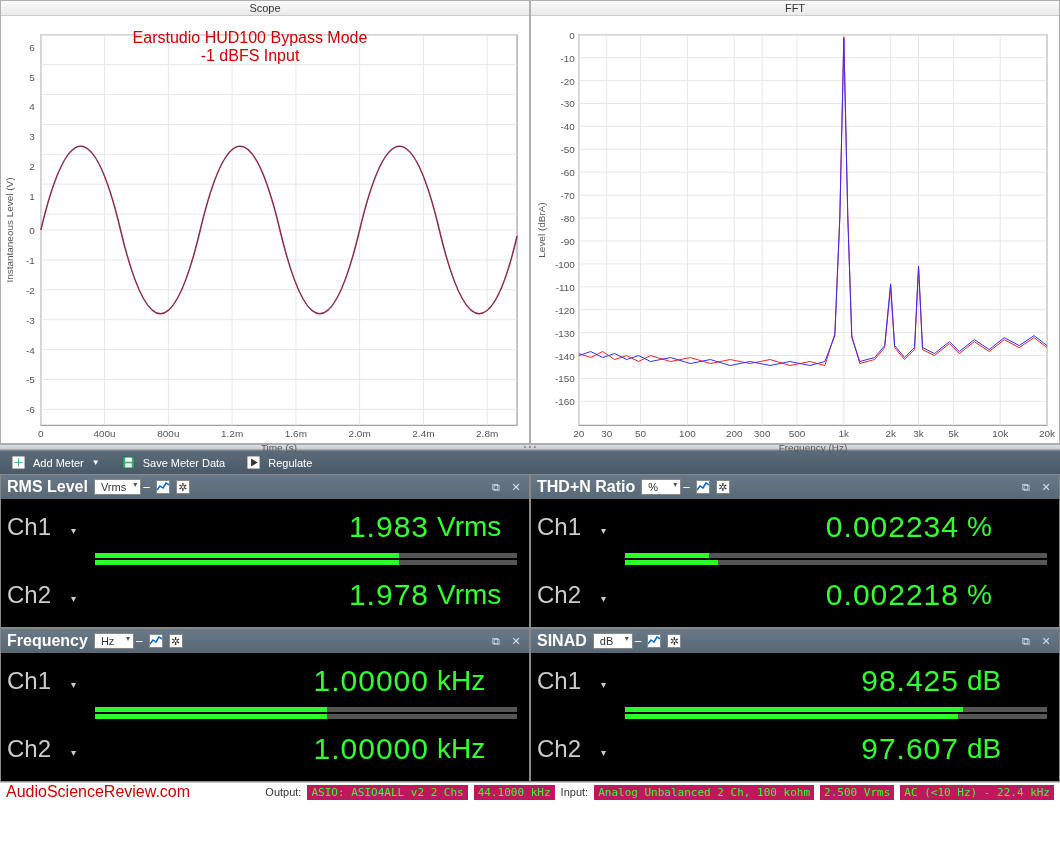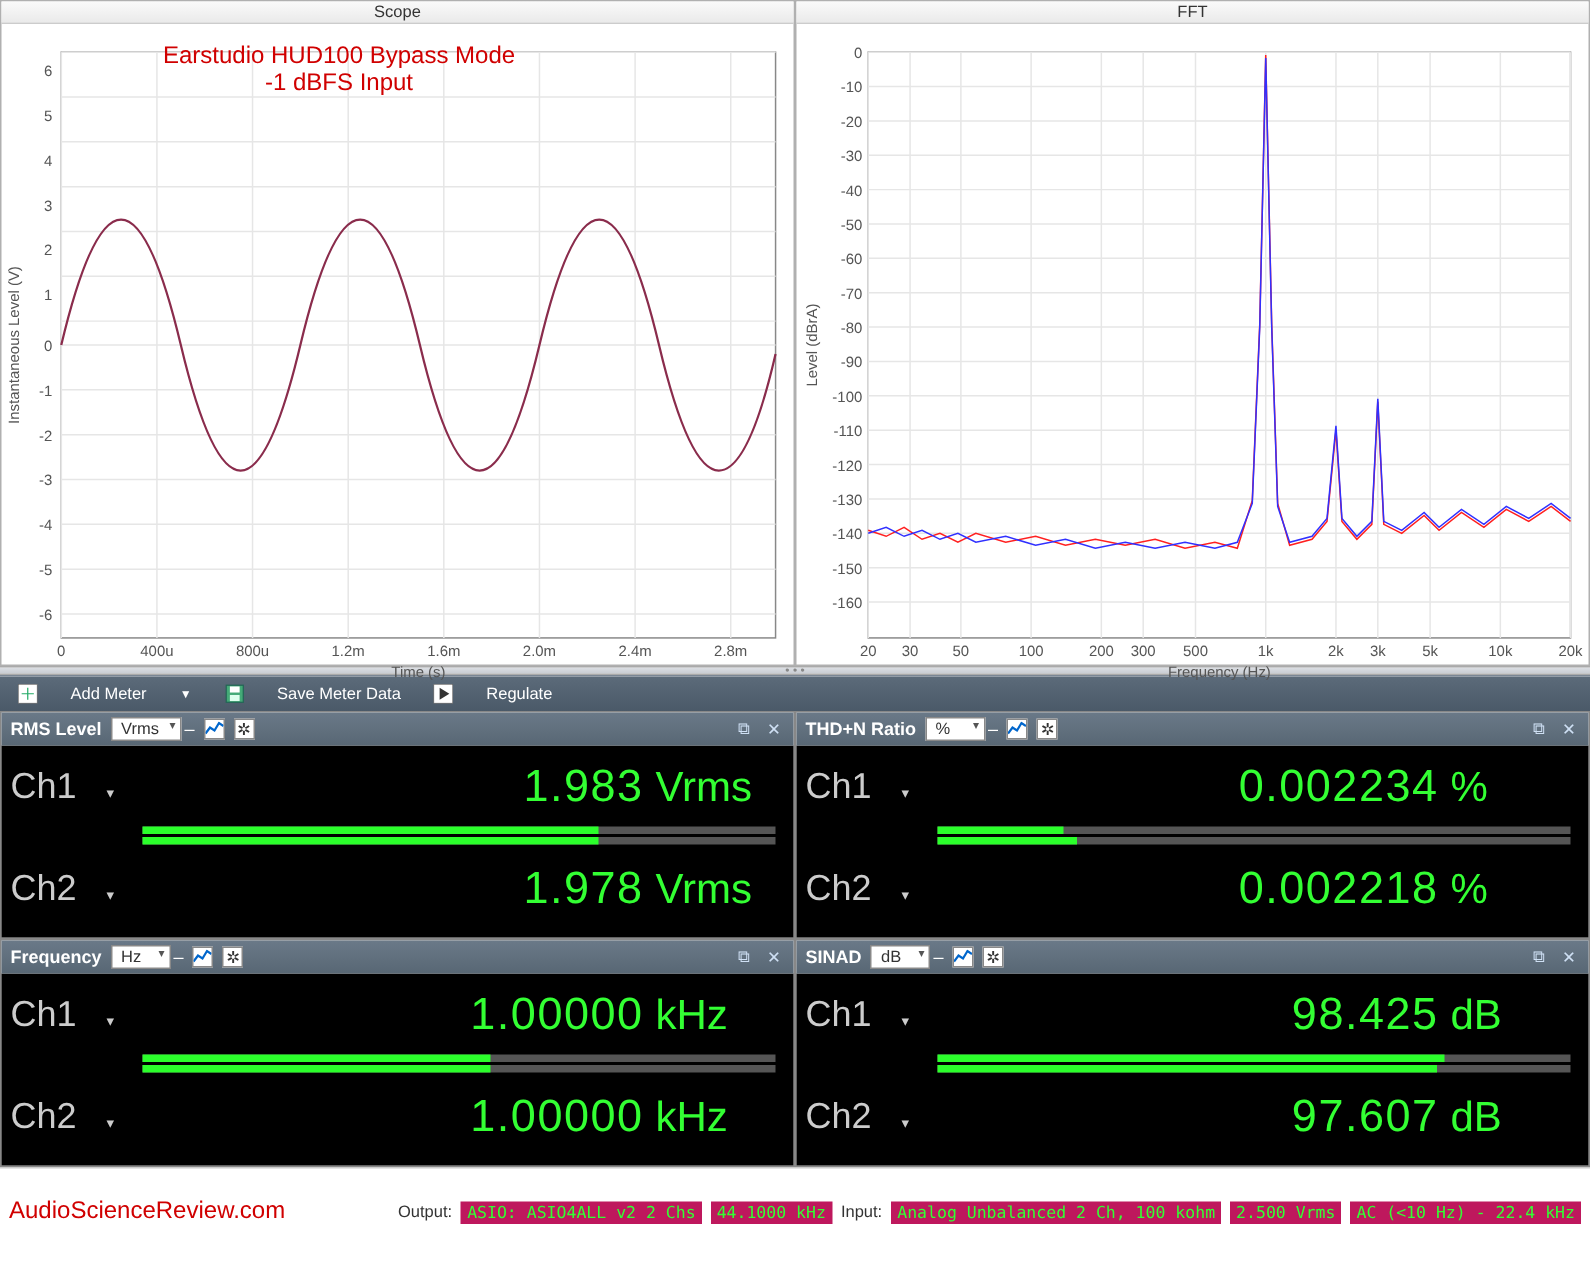--- a/index.html
+++ b/index.html
@@ -3,54 +3,54 @@
 <meta charset="utf-8">
 <style>
 * { box-sizing: border-box; margin: 0; padding: 0; }
 body { font-family: "Segoe UI", Tahoma, sans-serif; font-size: 11px; background: #fff; width: 1060px; }
 .charts { display: flex; height: 444px; background: #fff; }
 .chart-panel { flex: 1; border: 1px solid #b0b0b0; position: relative; background: #fff; }
 .chart-title { text-align: center; font-size: 11px; color: #333; background: linear-gradient(#fafafa,#eaeaea); border-bottom: 1px solid #ccc; padding: 1px; }
 .annot { position: absolute; color: #d00000; font-size: 16px; font-weight: 500; text-align: center; }
 .splitter-h { height: 6px; background: linear-gradient(#dcdfe4,#c8ccd2); border-top:1px solid #aaa; border-bottom:1px solid #aaa; text-align:center; font-size:8px; color:#888; line-height:4px;}
 .toolbar { display: flex; align-items: center; gap: 10px; padding: 3px 6px; background: linear-gradient(#5c6b7a,#4a5968); color: #fff; border-top:1px solid #7a8694; }
-.tbtn { display: inline-flex; align-items: center; gap: 22px; padding: 2px 6px; cursor: pointer; border-radius:2px;text-align:right; }
+.tbtn { display: inline-flex; align-items: center; gap: 8px; padding: 2px 6px; cursor: pointer; border-radius:2px;text-align:right; }
 .ic { width: 13px; height: 13px; display:inline-block; }
 .meters { display: flex; flex-wrap: wrap; }
 .meter { width: 50%; border: 1px solid #888; background:#fff;}
 .m-head { display: flex; align-items: center; gap: 6px; padding: 3px 6px; background: linear-gradient(#6a7988,#586774); color: #fff; position:relative;}
-.m-title { font-weight: bold; font-size: 12px;}
+.m-title { font-weight: bold; font-size: 16px;}
 .m-unit { background: #fff; color: #333; padding: 1px 14px 1px 6px; border:1px solid #888; font-size:11px; position:relative; min-width:40px;}
 .m-unit::after { content:"▾"; position:absolute; right:3px; top:0; font-size:8px; color:#555;}
 .m-dash { color: #fff; font-size:12px; margin-left:-4px;}
 .m-icn { width:14px; height:14px; display:inline-flex; align-items:center; justify-content:center; cursor:pointer; font-size:11px;}
 .m-icn.box { background:#fff; border:1px solid #888; color:#333;}
 .m-r { margin-left:auto; display:flex; gap:6px;}
 .m-body { background:#000; padding:2px 4px 6px 4px;}
 .m-row { display:flex; align-items:center; height:52px;justify-content:center;}
 .m-lbl { color:#ccc; font-size:24px; font-weight:400; width:75px; padding-left:2px; position:relative;}
 .m-lbl::after { content:"▾"; font-size:10px; color:#ccc; position:absolute; right:4px; top:12px;}
 .m-val { flex:1; text-align:right; color:#33ff33; font-size:30px; font-family: Arial, sans-serif; padding-right:8px; letter-spacing:1px;}
 .m-u { color:#33ff33; font-size:28px; width:88px; text-align:left;}
 .bars { padding:0 8px 2px 90px;}
 .bar-track { height:5px; background:#555; margin-bottom:2px; position:relative;}
 .bar-fill { height:100%; background:#2bff2b;}
-.status { display:flex; align-items:center; padding:20px 6px; background:#fff; border-top:1px solid #ccc; font-size:12px; gap:6px;}
+.status { display:flex; align-items:center; padding:0 6px; background:#fff; border-top:1px solid #ccc; font-size:12px; gap:6px;}
 .brand { color:#d00000; font-size:16px; font-weight:500;}
 .sl { color:#333; font-size:11px;}
 .sv { background:#be185d; color:#33ff33; padding:1px 4px; font-family:monospace; font-size:11px;}
 svg { display:block; }
 </style>
 </head>
 <body>
 
 <div class="charts">
   <div class="chart-panel">
     <div class="chart-title">Scope</div>
-    <div class="annot" style="left:60px; top:28px; width:330px;">
+    <div class="annot" style="left:84px; top:28px; width:330px;">
       <div>Earstudio HUD100 Bypass Mode</div>
       <div>-1 dBFS Input</div>
     </div>
     <svg width="100%" height="440" viewBox="0 0 530 440">
       <g font-size="10" fill="#555" font-family="sans-serif">
         <rect x="40" y="18" width="478" height="392" fill="#fff" stroke="#888"></rect>
 
         <g stroke="#e6e6e6">
             <line x1="40" x2="518" y1="18" y2="18"></line>
             <line x1="40" x2="518" y1="48" y2="48"></line>

